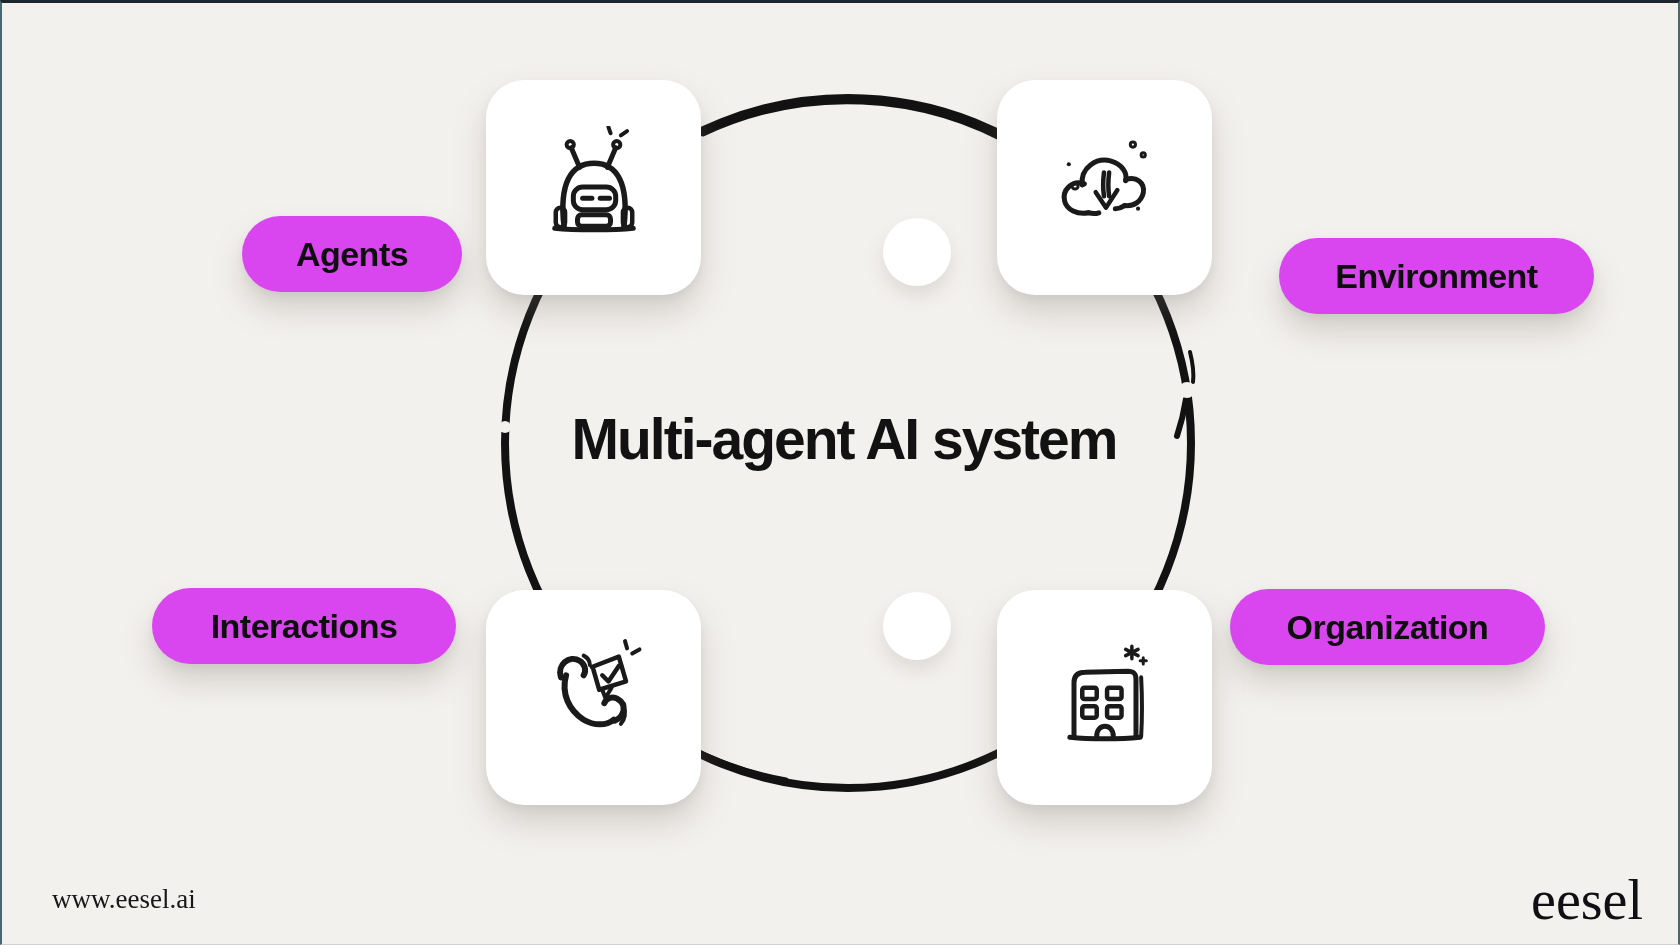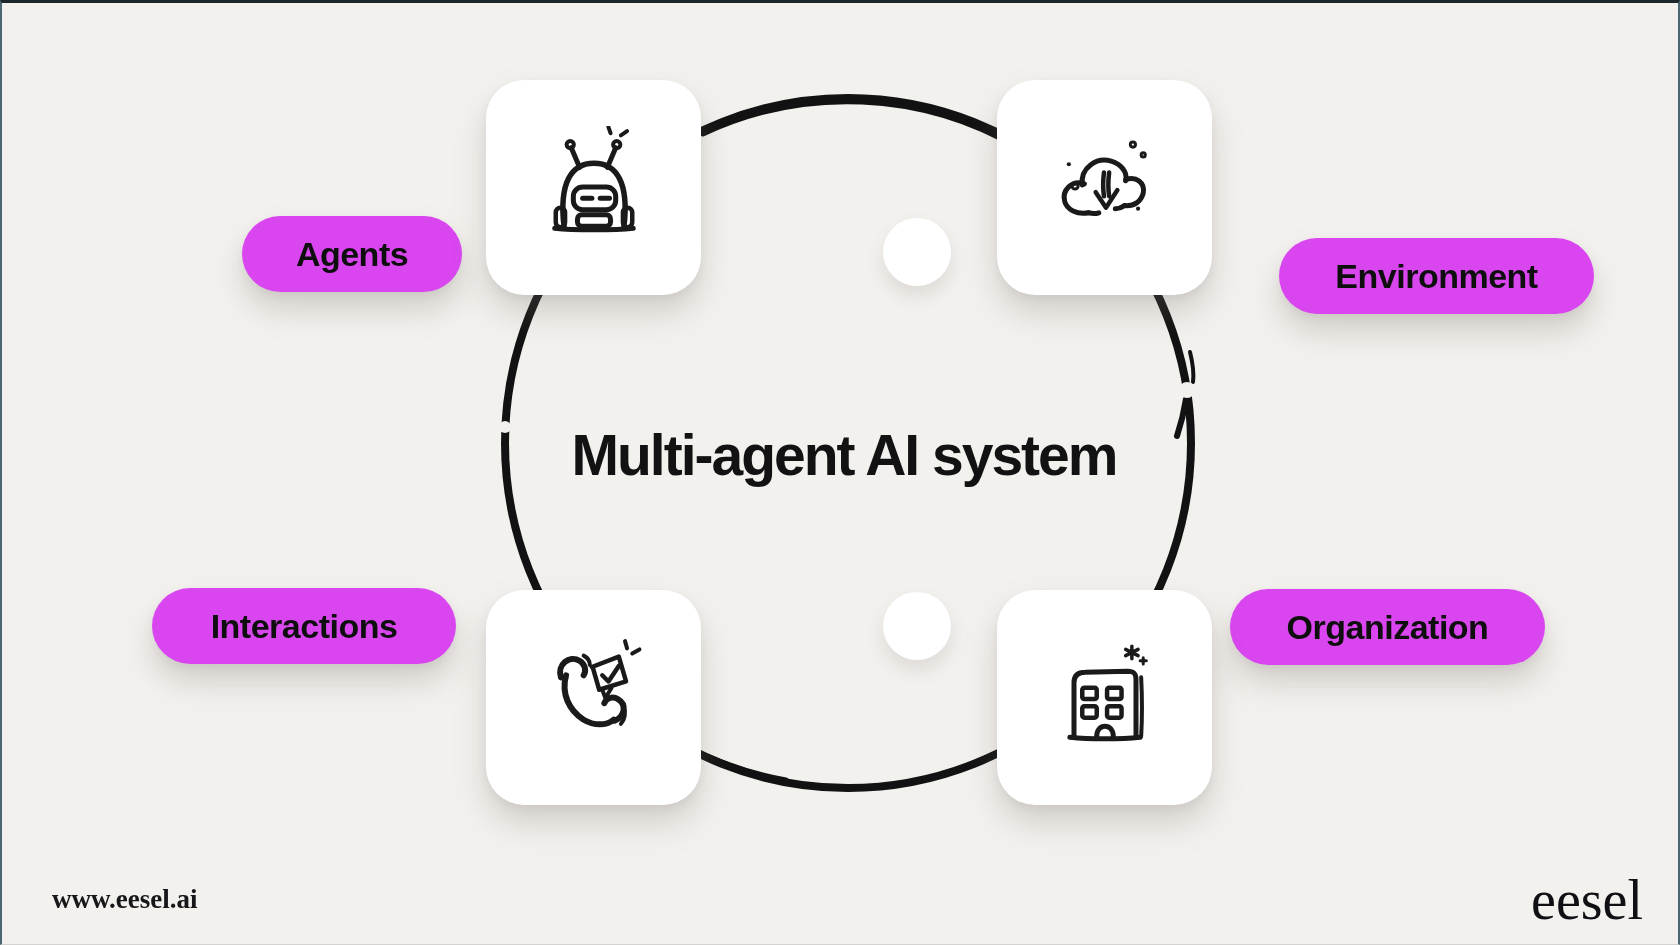--- a/index.html
+++ b/index.html
@@ -45,25 +45,24 @@
     position:absolute;width:68px;height:68px;border-radius:50%;
     background:#ffffff;z-index:2;
     box-shadow:0 10px 18px rgba(125,118,110,.18);
   }
   .dot-env{left:883px;top:218px;}
   .dot-org{left:883px;top:592px;}
   .title{
     position:absolute;left:844px;top:406px;transform:translateX(-50%);
     z-index:2;font-weight:bold;font-size:57px;letter-spacing:-2px;color:#121212;
     white-space:nowrap;
-    margin-top:16px;
   }
   .footer-url{
     position:absolute;left:52px;top:884px;z-index:4;
-    font-family:"Liberation Serif", serif;font-size:27px;color:#17171a;font-weight:bold;
+    font-family:"Liberation Serif", serif;font-size:27px;color:#17171a;
   }
   .brand{
     position:absolute;right:37px;top:868px;z-index:4;
     font-family:"Liberation Serif", serif;font-size:56px;color:#101014;
   }
   .icon{display:block;}
   .icon *{vector-effect:non-scaling-stroke;}
 </style>
 </head>
 <body>

